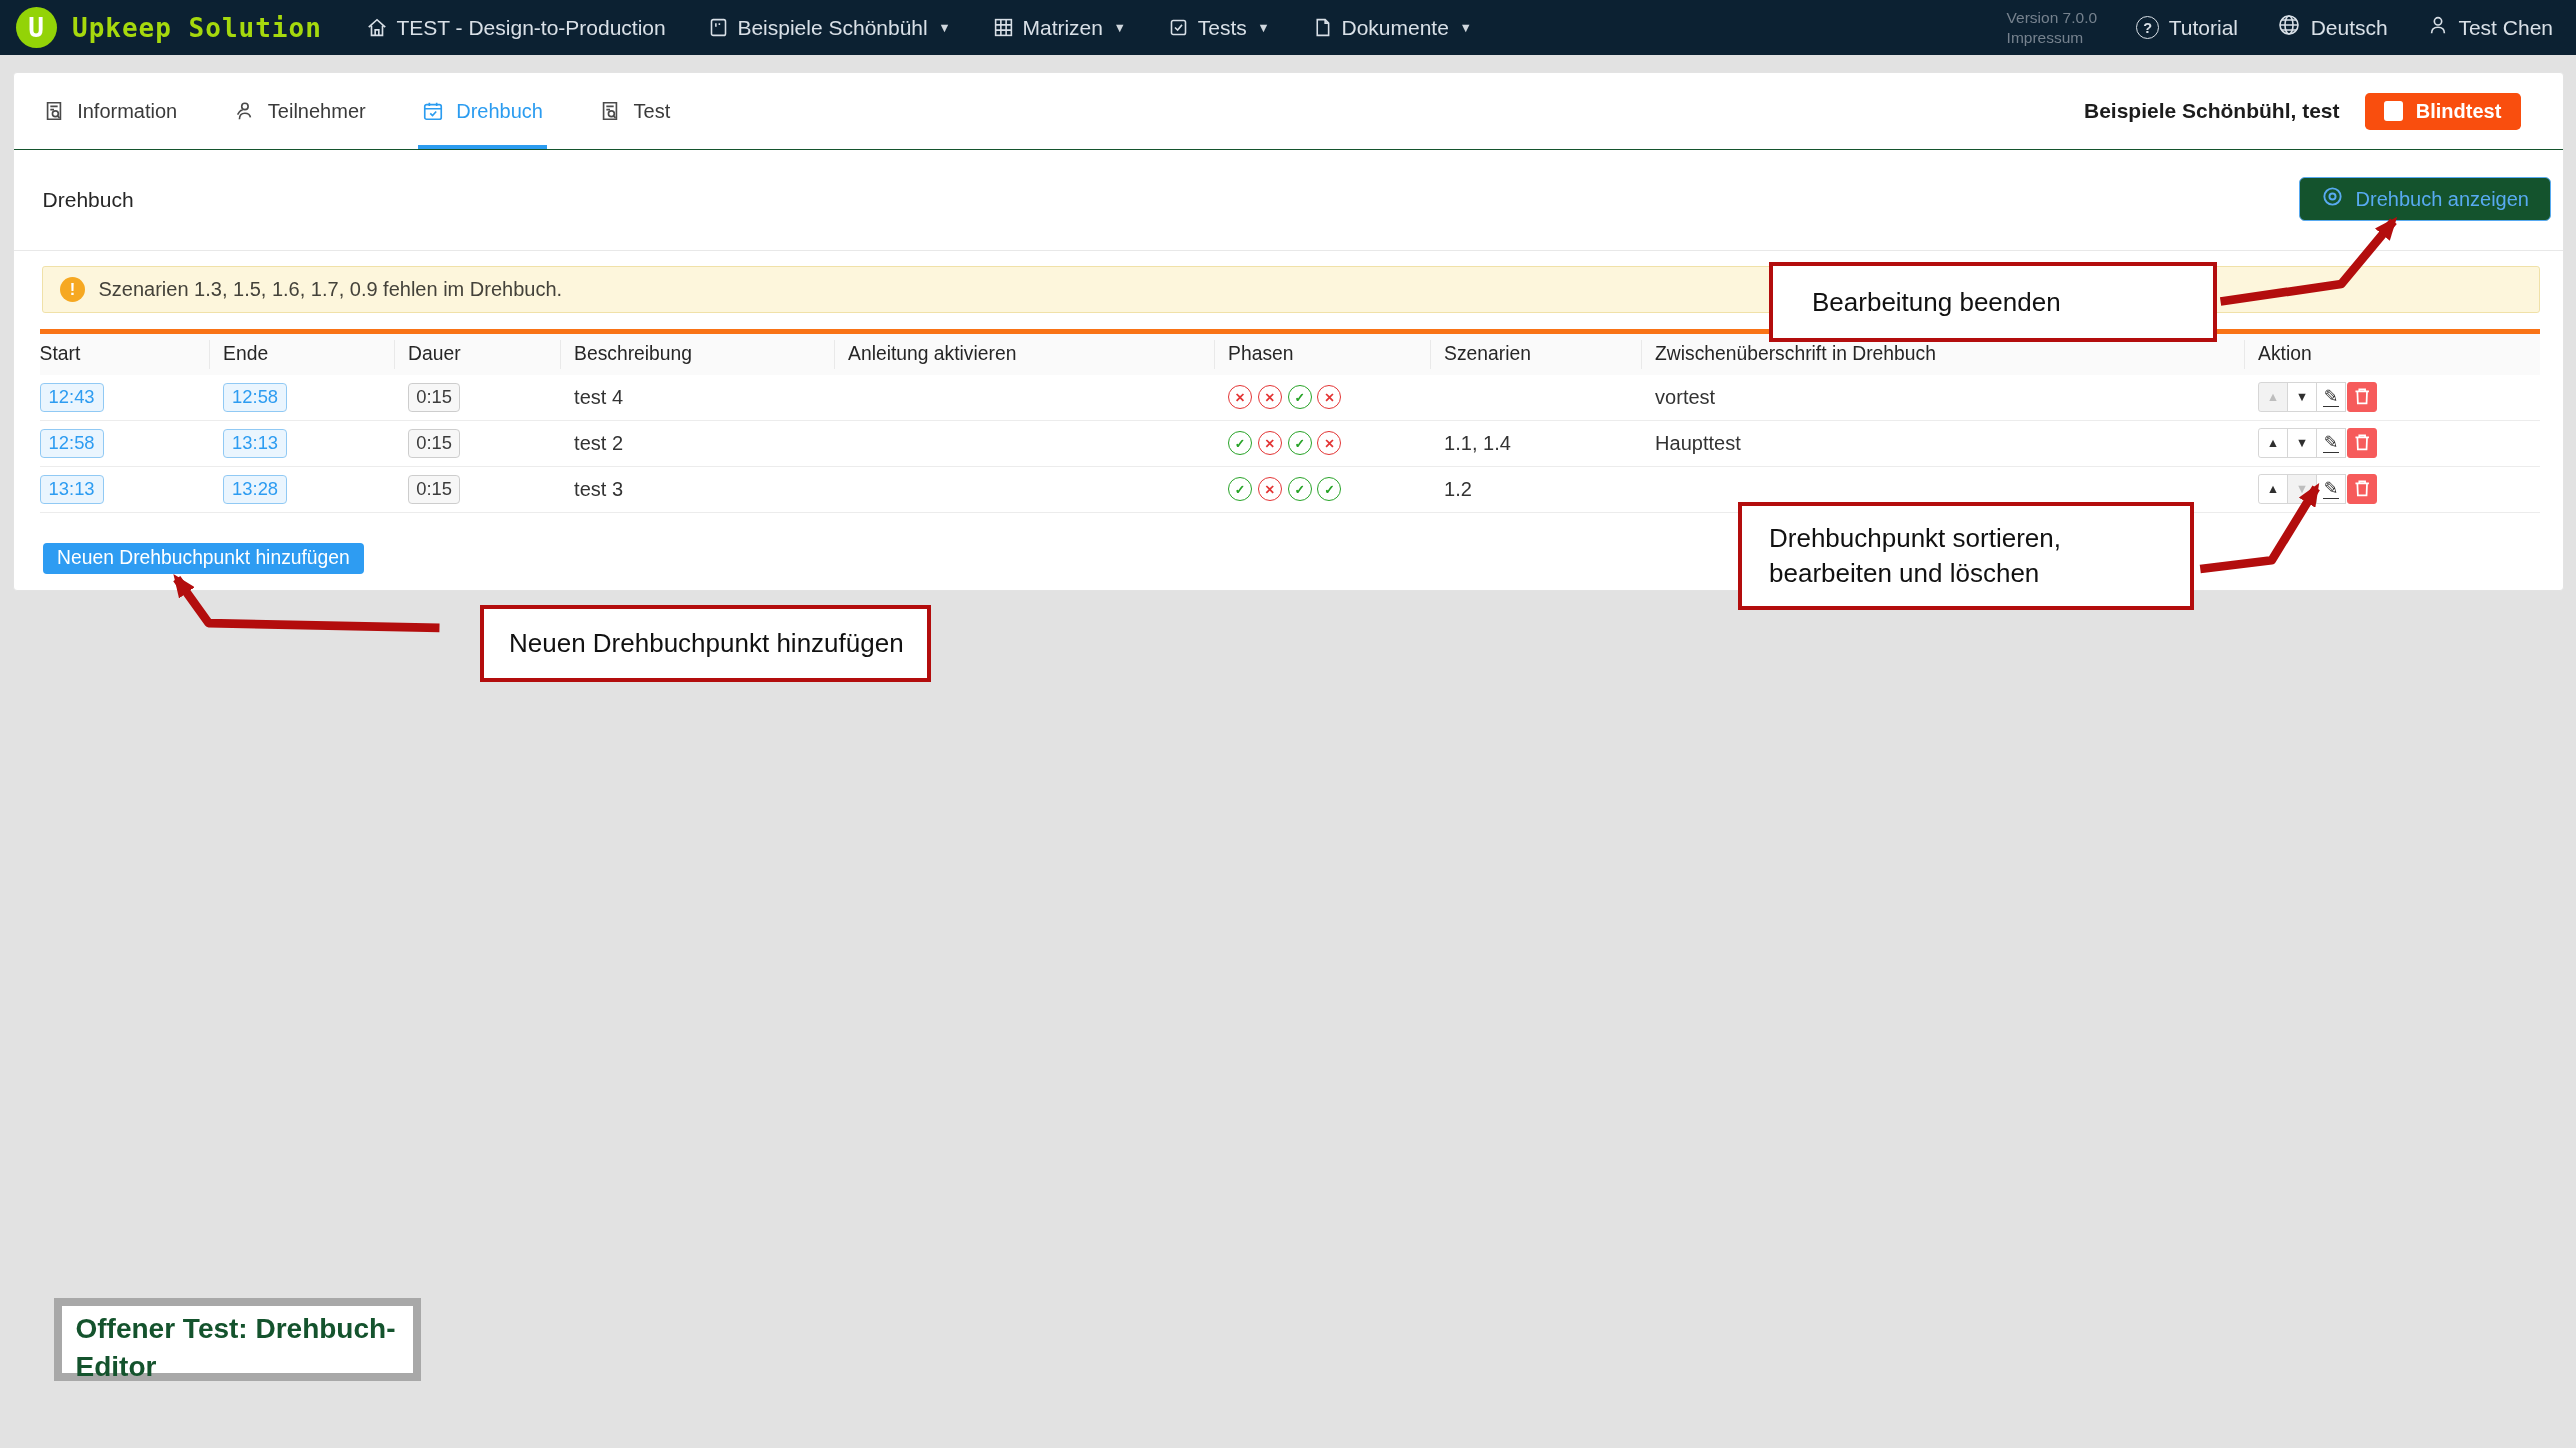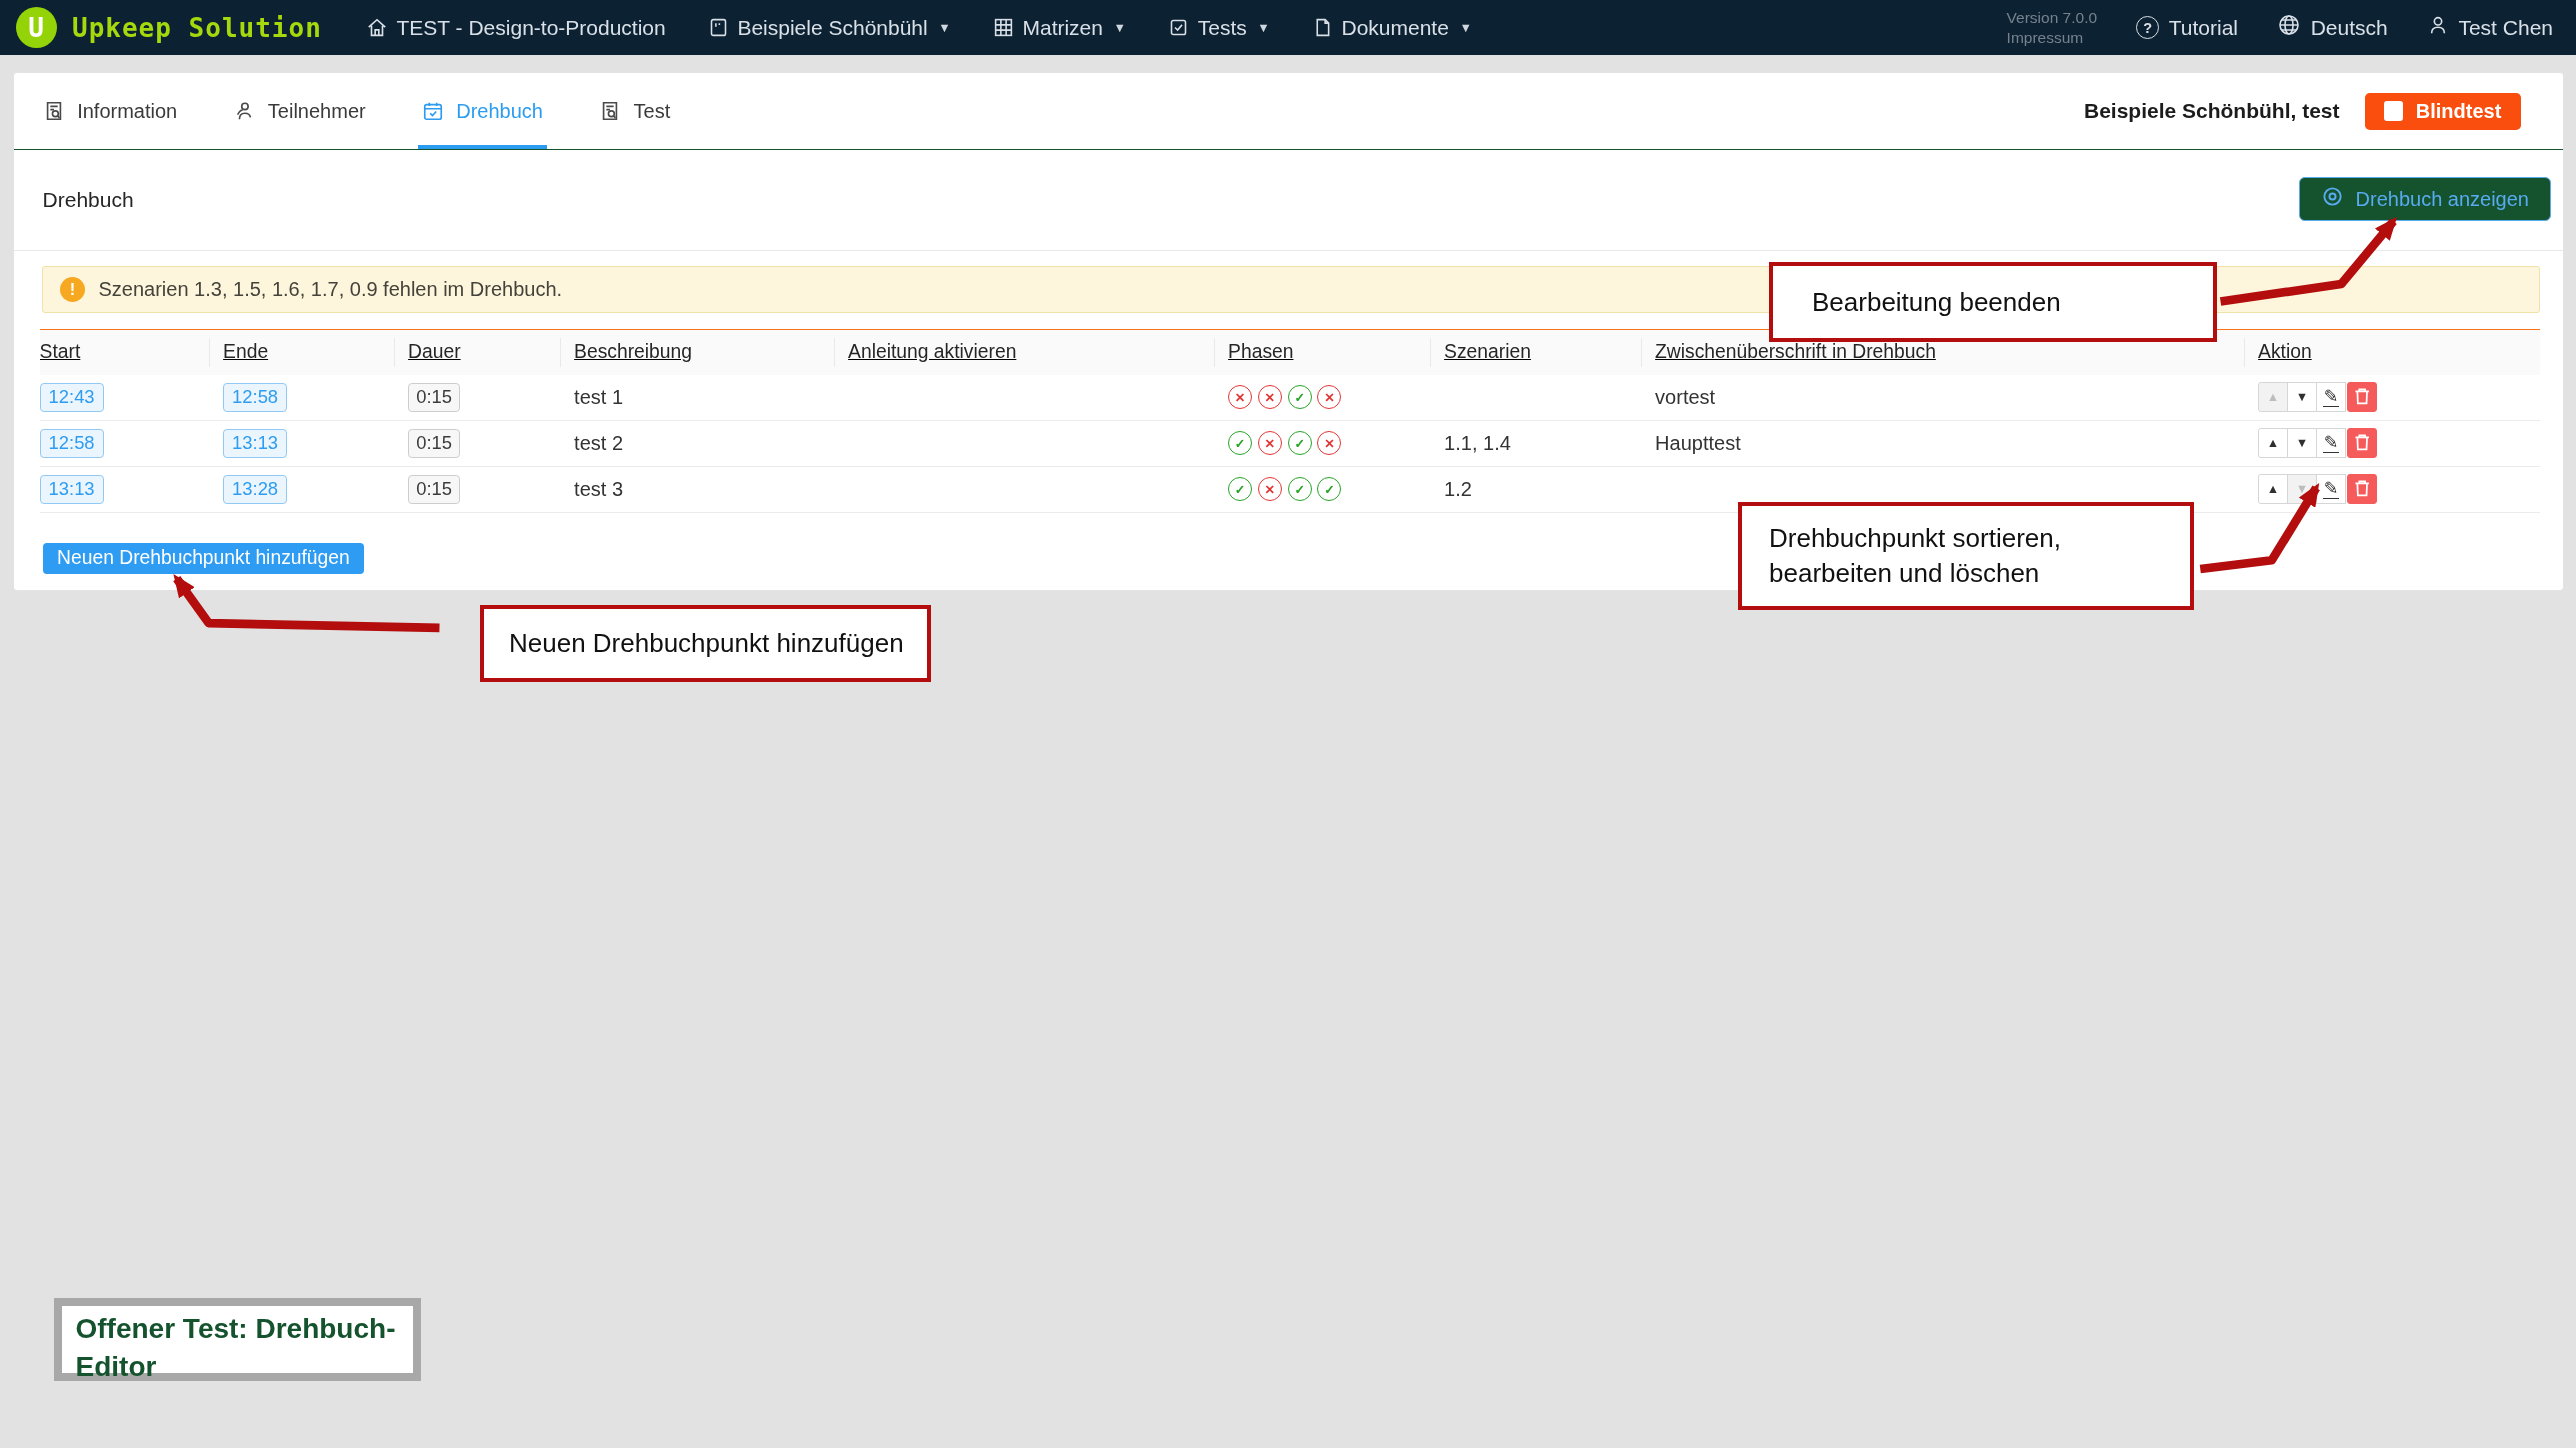--- a/index.html
+++ b/index.html
@@ -50,21 +50,21 @@
   
   .banner { margin:14.5px 23px 0 28px; height:47px; background:#fdf6dc; border:1px solid #f0e1a8; border-radius:2.9px;
             display:flex; align-items:center; padding-left:17.4px; gap:13.5px; }
   .warn-icon { width:25px; height:25px; border-radius:50%; background:#f6a821; color:#fff;
                display:flex; align-items:center; justify-content:center; font-size:16.4px; font-weight:bold; flex:0 0 auto; }
   .banner-text { font-size:20px; color:#44423a; }
 
   
   .table { margin:16.4px 23px 0 26px; }
   .thead, .trow { display:grid; grid-template-columns:170px 185px 166px 274px 380px 216px 211px 603px 1fr; align-items:center; }
-  .thead { height:46px; background:#fafafa; border-top:1px solid #f97316;text-decoration:underline; }
+  .thead { height:46px; background:#fafafa; border-top:5px solid #f97316; }
   .th { font-size:19.3px; font-weight:500; color:#262626; padding-left:13.5px; height:29px; display:flex; align-items:center;
         border-right:1px solid #e9e9e9; white-space:nowrap; overflow:hidden; }
   .th:first-child { padding-left:0; }
   .th:last-child { border-right:none; }
   .trow { height:46px; border-bottom:1px solid #ececec; }
   .td { padding-left:13.5px; font-size:20px; color:#333; }
   .td:first-child { padding-left:0; }
   .chip { display:inline-flex; align-items:center; justify-content:center; border-radius:3.9px; font-size:18.4px; cursor:text; }
   .chip.time { width:64px; height:29px; background:#eaf5fe; border:1.9px solid #90c9f4; color:#2d9cf1; }
   .chip.dur  { width:52px; height:29px; background:#f7f7f7; border:1.9px solid #cdcdcd; color:#3c3c3c; }
@@ -258,21 +258,21 @@
         <div class="th">Phasen</div>
         <div class="th">Szenarien</div>
         <div class="th">Zwischenüberschrift in Drehbuch</div>
         <div class="th">Aktion</div>
       </div>
 
       <div class="trow">
         <div class="td"><span class="chip time">12:43</span></div>
         <div class="td"><span class="chip time">12:58</span></div>
         <div class="td"><span class="chip dur">0:15</span></div>
-        <div class="td">test 1</div>
+        <div class="td">test 4</div>
         <div class="td"></div>
         <div class="td phases-cell">
             <span class="phase fail">✕</span>
             <span class="phase fail">✕</span>
             <span class="phase pass">✓</span>
             <span class="phase fail">✕</span>
           </div>
         <div class="td"></div>
         <div class="td">vortest</div>
         <div class="td actions">

